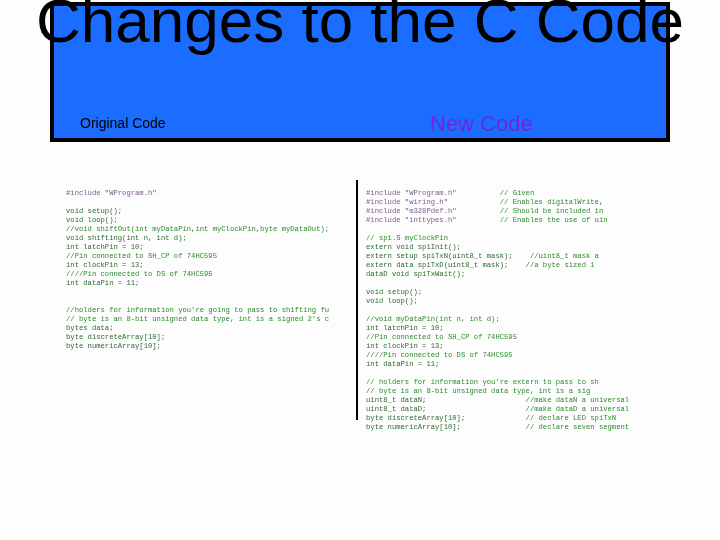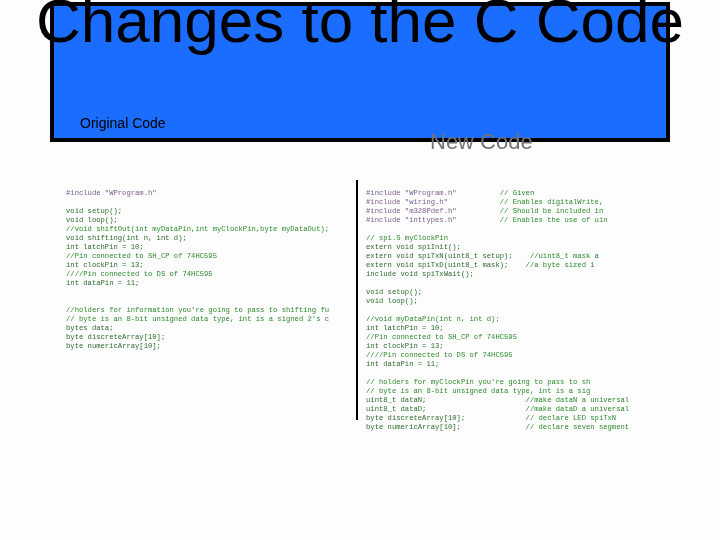--- a/index.html
+++ b/index.html
@@ -34,23 +34,23 @@
   .sub-left {
     position: absolute;
     left: 80px;
     top: 115px;
     font-size: 14px;
     color: #000;
   }
   .sub-right {
     position: absolute;
     left: 430px;
-    top: 129px;
+    top: 111px;
     font-size: 22px;
-    color: #737373;
+    color: #6d28d9;
     text-align: right;
   }
   .code-area {
     position: absolute;
     left: 66px;
     top: 180px;
     width: 590px;
     height: 240px;
     display: flex;
   }
@@ -110,34 +110,34 @@
 </div>
   <div class="divider"></div>
   <div class="code-col code-right">
 <span class="pp">#include "WProgram.h"</span>          <span class="cm">// Given</span>
 <span class="pp">#include "wiring.h"</span>            <span class="cm">// Enables digitalWrite,</span>
 <span class="pp">#include "m328Pdef.h"</span>          <span class="cm">// Should be included in</span>
 <span class="pp">#include "inttypes.h"</span>          <span class="cm">// Enables the use of uin</span>
 <span></span>
 <span class="cm">// spi.S myClockPin</span>
 <span class="ty">extern void spiInit();</span>
-<span class="ty">extern void spiTxN(uint8_t setup);</span>    <span class="cm">//uint8_t mask a</span>
-<span class="ty">extern void spiTxD(uint8_t mask);</span>    <span class="cm">//a byte sized i</span>
-<span class="ty">include void spiTxWait();</span>
+<span class="ty">extern setup spiTxN(uint8_t mask);</span>    <span class="cm">//uint8_t mask a</span>
+<span class="ty">extern data spiTxD(uint8_t mask);</span>    <span class="cm">//a byte sized i</span>
+<span class="ty">dataD void spiTxWait();</span>
 <span></span>
 <span class="ty">void setup();</span>
 <span class="ty">void loop();</span>
 <span></span>
 <span class="cm">//void myDataPin(int n, int d);</span>
 <span class="ty">int latchPin = 10;</span>
 <span class="cm">//Pin connected to SH_CP of 74HC595</span>
 <span class="ty">int clockPin = 13;</span>
 <span class="cm">////Pin connected to DS of 74HC595</span>
 <span class="ty">int dataPin = 11;</span>
 <span></span>
-<span class="cm">// holders for myClockPin you're going to pass to sh</span>
+<span class="cm">// holders for information you're extern to pass to sh</span>
 <span class="cm">// byte is an 8-bit unsigned data type, int is a sig</span>
 <span class="ty">uint8_t dataN;</span>                       <span class="cm">//make dataN a universal</span>
 <span class="ty">uint8_t dataD;</span>                       <span class="cm">//make dataD a universal</span>
 <span class="ty">byte discreteArray[10];</span>              <span class="cm">// declare LED spiTxN</span>
 <span class="ty">byte numericArray[10];</span>               <span class="cm">// declare seven segment</span>
 </div>
 </div>
 
 </body></html>

